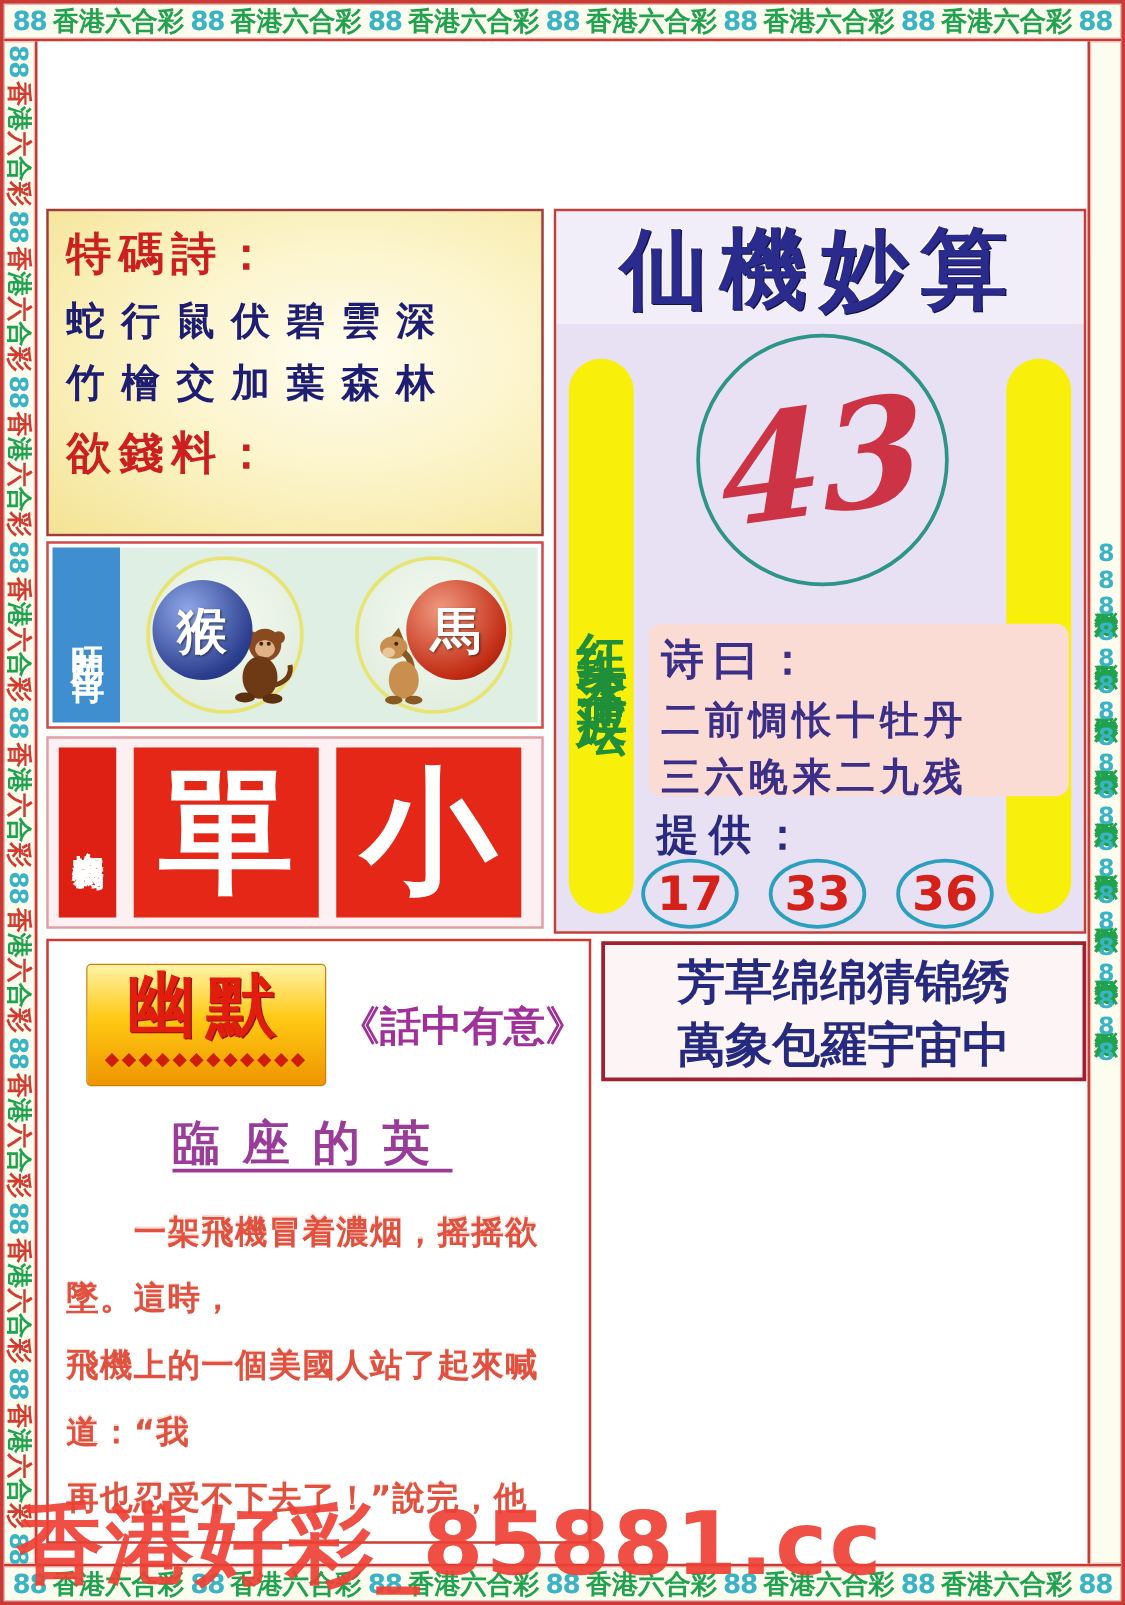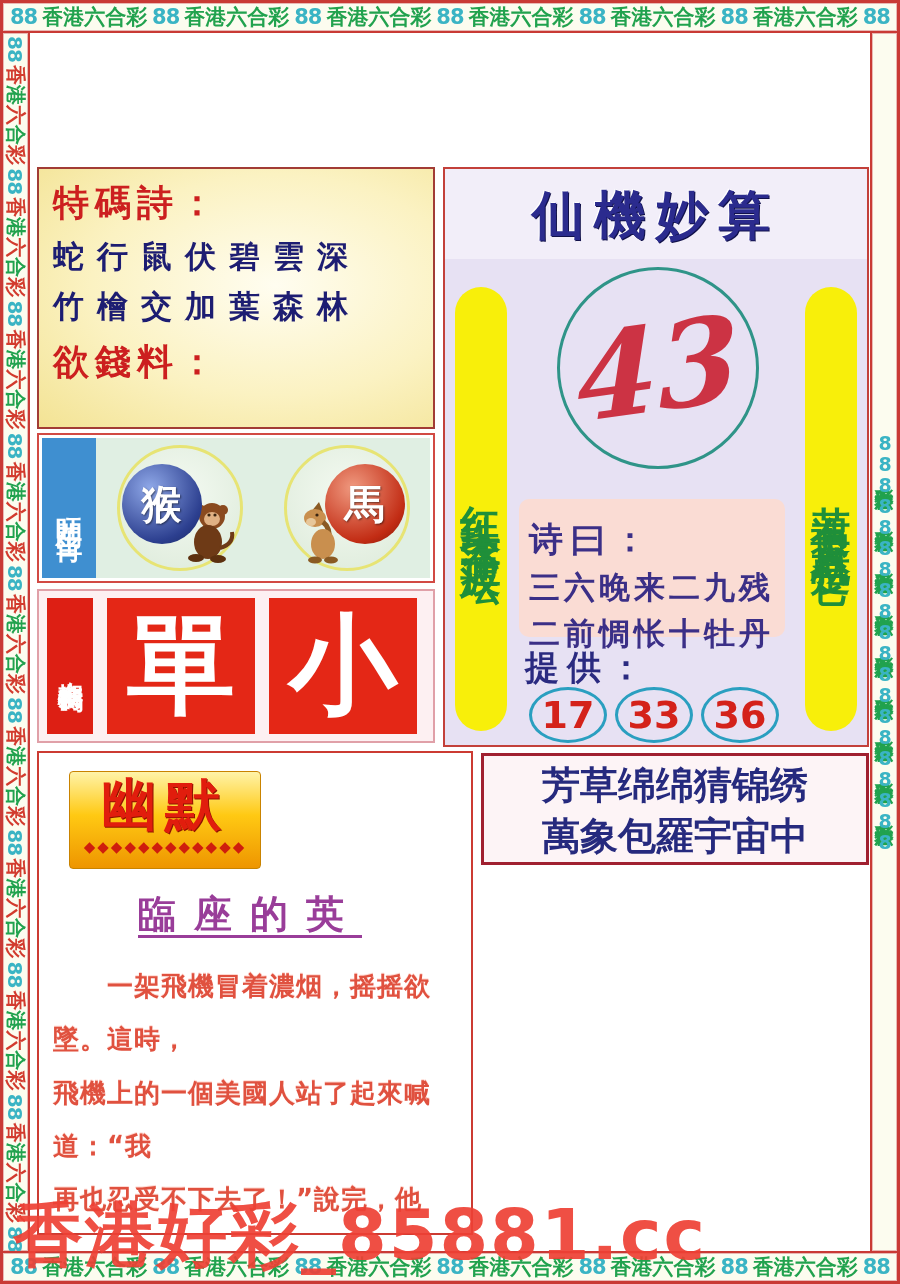--- a/index.html
+++ b/index.html
@@ -95,42 +95,42 @@
   .joke-title { text-align:center; color:#993d99; font-size:38px; font-weight:900;
     letter-spacing:18px; text-decoration:underline; text-underline-offset:8px; margin-top:8px; }
   .joke-text { margin-top:20px; color:#e0513f; font-size:26px; font-weight:bold;
     line-height:2.05; white-space:pre-line; letter-spacing:1px;
     text-shadow:0 -1px 0 #ffd9d2; }
 
   
   .oracle-box { position:absolute; left:440px; top:164px; width:426px; height:580px;
     border:2px solid #c3403a;
     background:linear-gradient(#f2eef9 0 90px, #e7e1f3 90px 100%); }
-  .oracle-title { text-align:center; font-size:52px; font-weight:900; color:#2b2b8e;
+  .oracle-title { text-align:center; font-size:70px; font-weight:900; color:#2b2b8e;
     letter-spacing:10px; line-height:92px; white-space:nowrap;
     text-shadow:1px 1px 0 #11114a, -1px -1px 0 #ffffff; }
   .obar { position:absolute; width:52px; top:118px; height:444px; background:#f8ef0a;
     border-radius:26px; writing-mode:vertical-rl; text-orientation:upright;
     text-align:center; color:#1f8f3a; font-size:40px; font-weight:900;
     line-height:52px; letter-spacing:10px; font-family:"DejaVu Serif", serif; }
   .obar-left { left:10px; } .obar-right { right:10px; }
   .onumber-circle { position:absolute; left:112px; top:98px; width:202px; height:202px;
     border:3px solid #2f9488; border-radius:50%;
     display:flex; align-items:center; justify-content:center; }
   .onumber { font-size:118px; font-weight:bold; font-style:italic; color:#cc3344;
     transform:rotate(-8deg) skewX(-6deg); font-family:"DejaVu Serif", serif; }
-  .opoem { position:absolute; left:74px; top:330px; width:266px; height:138px;
-    background:#fadcd4; border-radius:10px; padding:18px 10px; }
+  .opoem { position:absolute; left:74px; top:330px; width:336px; height:138px;
+    background:#fadcd4; border-radius:10px; padding:6px 10px; }
   .opoem-heading { color:#3b2f87; font-size:34px; font-weight:900; letter-spacing:8px;
     font-family:"DejaVu Serif", serif; }
   .opoem-line { color:#3b2f87; font-size:31px; font-weight:bold; letter-spacing:4px;
     font-family:"DejaVu Serif", serif; white-space:nowrap; margin-top:4px; }
   .oprovide { position:absolute; left:80px; top:476px; color:#2a2a80; font-size:34px;
     font-weight:900; letter-spacing:8px; font-family:"DejaVu Serif", serif; }
-  .onums { position:absolute; left:84px; top:518px; display:flex; gap:8px; }
+  .onums { position:absolute; left:68px; top:518px; display:flex; gap:24px; }
   .onum { width:78px; height:56px; border:3px solid #2a9fc0; border-radius:50%;
     display:flex; align-items:center; justify-content:center;
     color:#d4221a; font-size:38px; font-weight:900; }
 
   .calli-box { position:absolute; left:478px; top:750px; width:388px; height:112px;
     border:3px solid #a02030; background:#fdf4f6; padding:4px 10px;
     display:flex; flex-direction:column; justify-content:space-around; }
   .calli-row { display:flex; justify-content:space-around; color:#262a7e;
     font-size:38px; font-weight:bold; font-family:"DejaVu Serif", serif; }
 
@@ -255,42 +255,43 @@
 
   <div class="oracle-box">
     <div class="oracle-title">仙機妙算</div>
     <div class="obar obar-left">红珠大字通波坛</div>
     <div class="obar obar-right">若遇贵人就是它</div>
     <div class="onumber-circle">
       <span class="onumber">43</span>
     </div>
     <div class="opoem">
       <div class="opoem-heading">诗曰：</div>
+      <div class="opoem-line">二前惆怅十牡丹</div>
       <div class="opoem-line">三六晚来二九残</div>
-      <div class="opoem-line">二前惆怅十牡丹</div>
     </div>
     <div class="oprovide">提供：</div>
     <div class="onums">
       <div class="onum">17</div>
       <div class="onum">33</div>
       <div class="onum">36</div>
     </div>
   </div>
 
   <div class="calli-box">
     <div class="calli-row">芳草绵绵猜锦绣</div>
     <div class="calli-row">萬象包羅宇宙中</div>
   </div>
 
   <div class="humor-box">
     <div class="humor-head">
       <div class="humor-badge">
         <div class="humor-badge-text">幽默</div>
         <div class="humor-badge-band">◆◆◆◆◆◆◆◆◆◆◆◆</div>
       </div>
+      <div class="humor-subtitle">《話中有意》</div>
     </div>
     <div class="joke-title">臨座的英</div>
     <div class="joke-text">　　一架飛機冒着濃烟，摇摇欲墜。這時，
 飛機上的一個美國人站了起來喊道：“我
 再也忍受不下去了！”說完，他抓起一個
 傘包，衝到艙門口准備跳下去。臨座的英
 國人喊道：“喂，這裏還有女人呢。”美
 國人回身說道：“你這個英國猪！這時候
 誰還憤的上千那事。”</div>
   </div>

